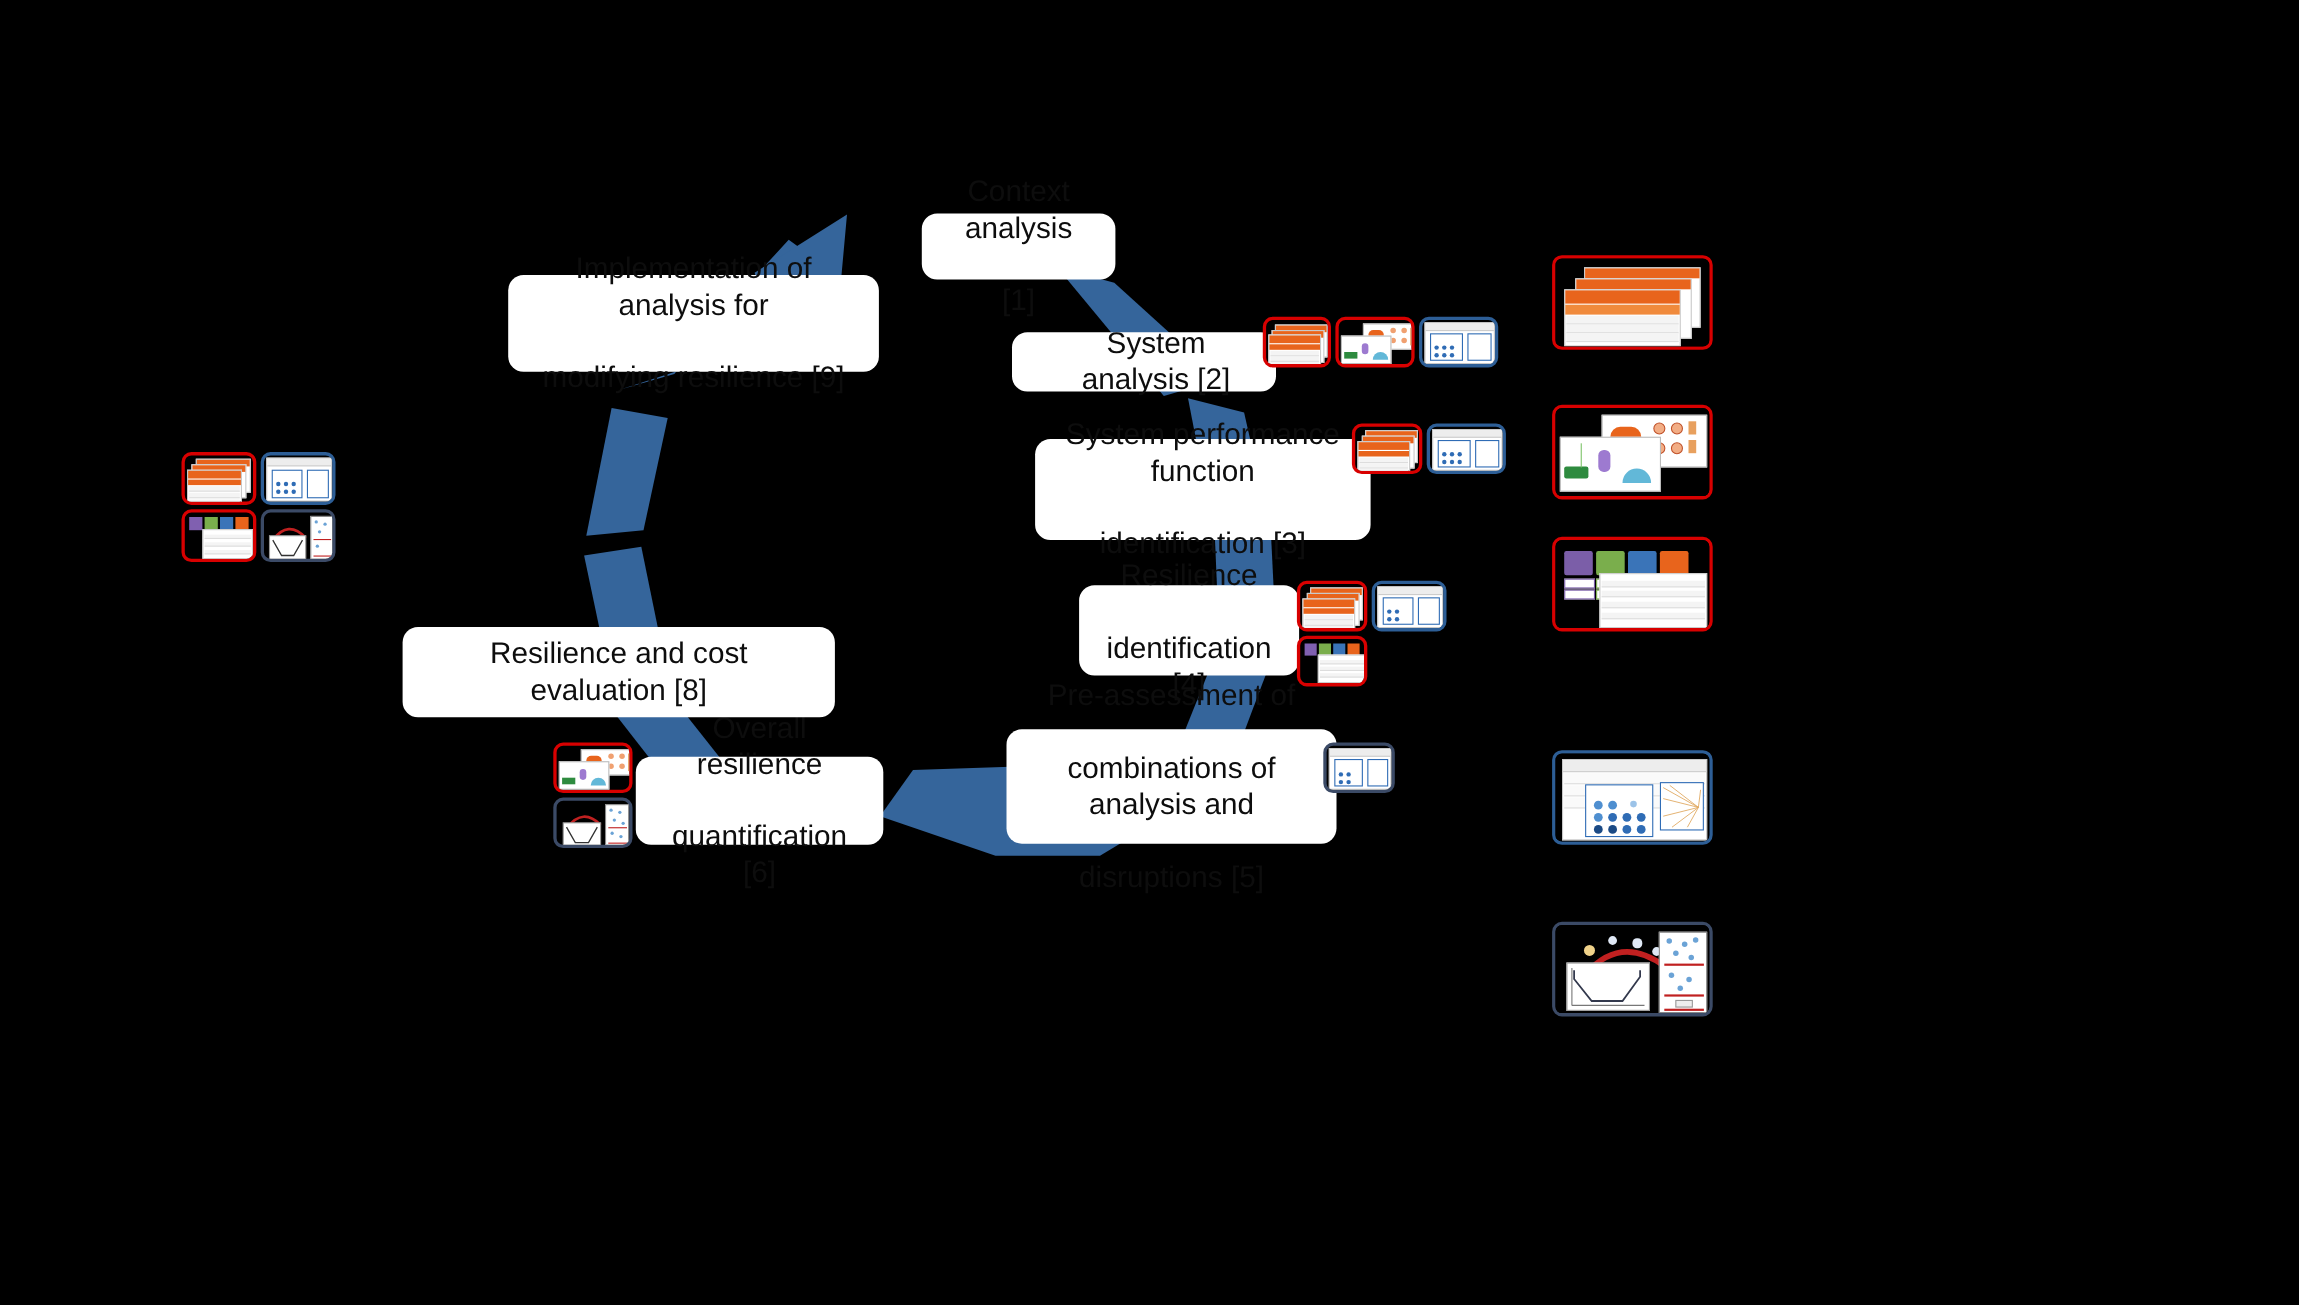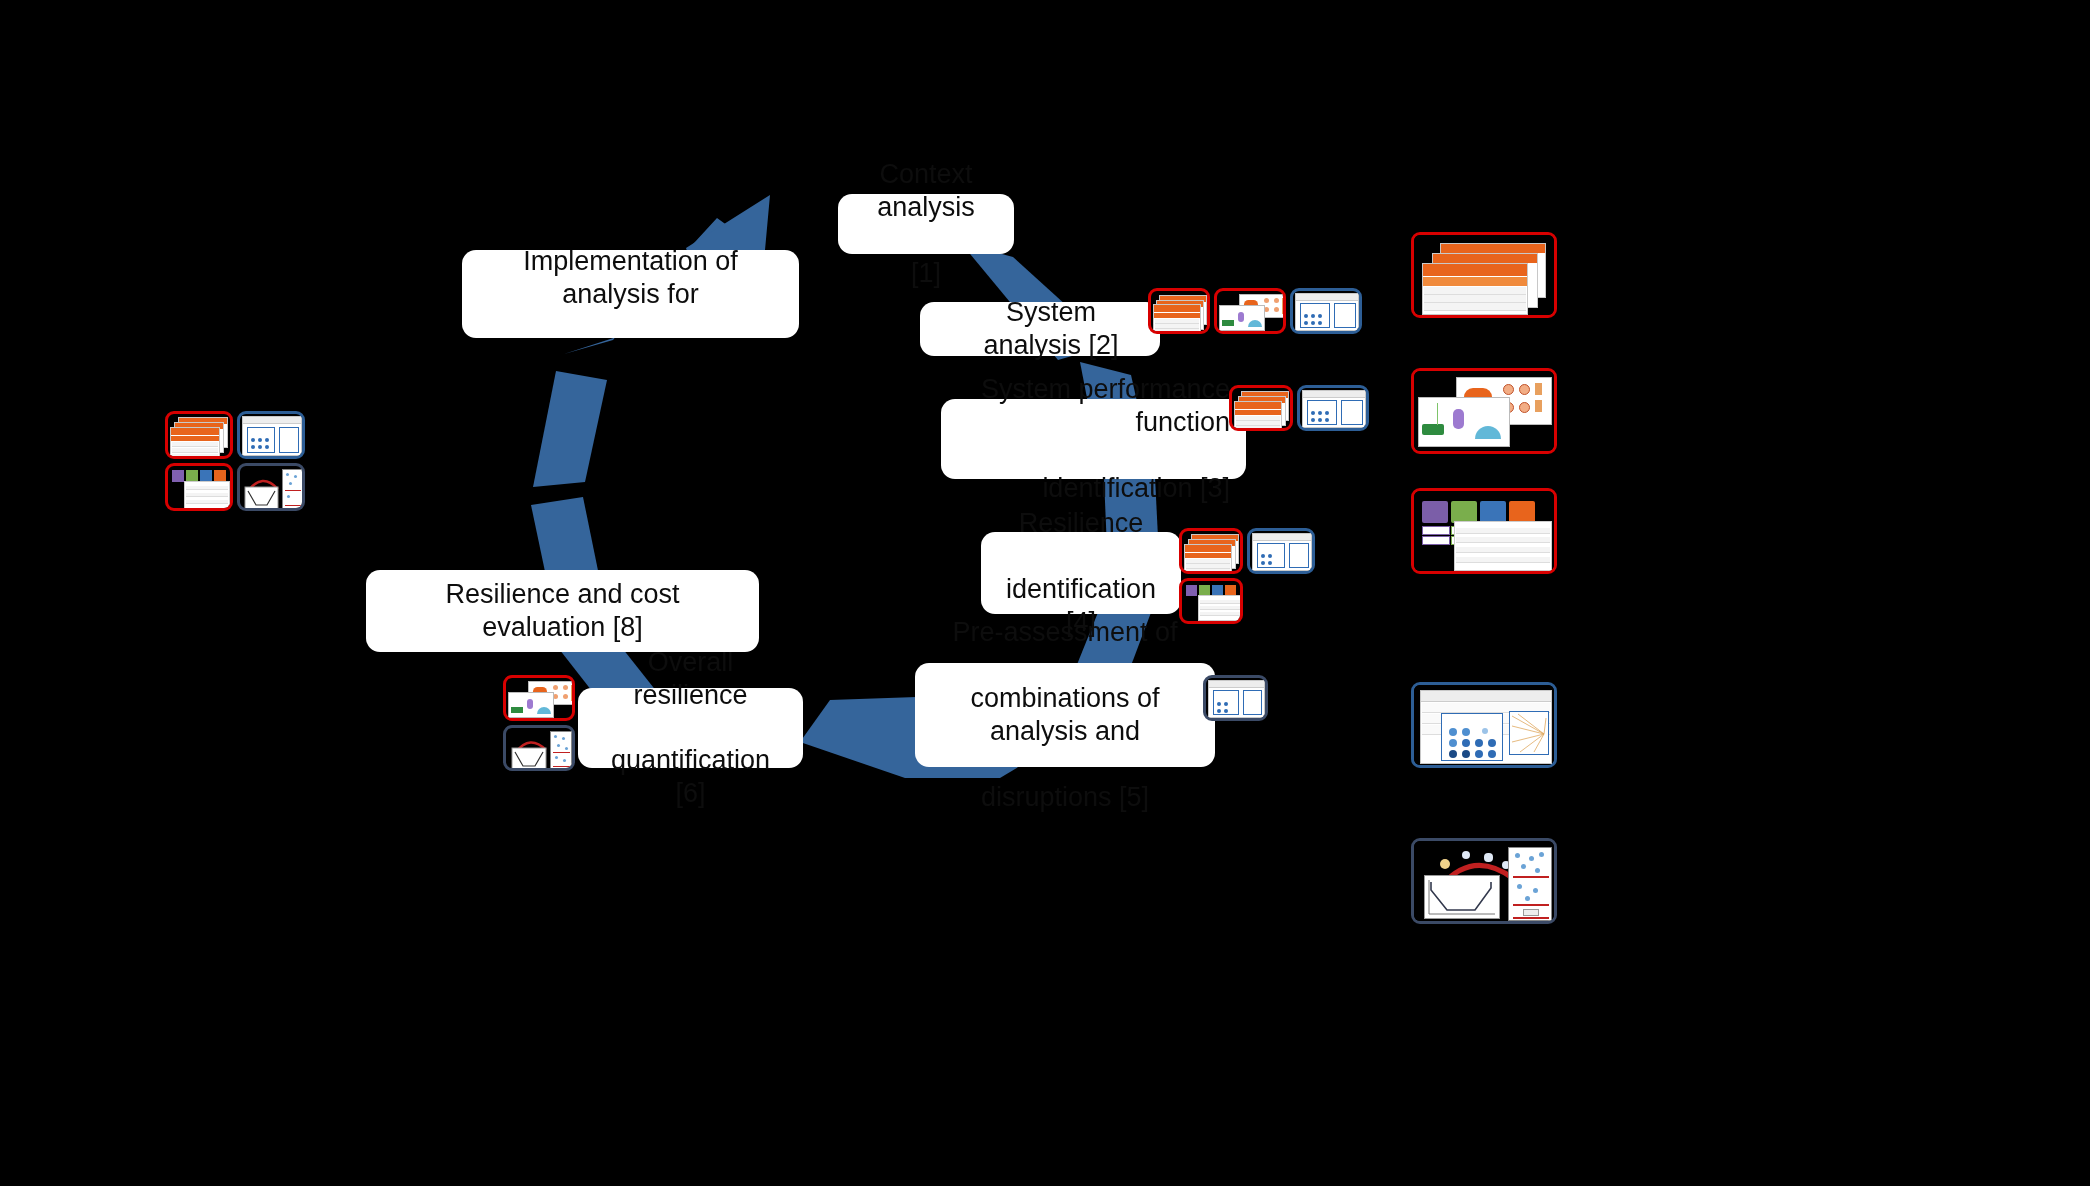--- a/index.html
+++ b/index.html
@@ -75,21 +75,21 @@
     <span><span>Context analysis</span><br>
           <span>[1]</span></span>
   </div>
 
   <div class="step" style="left:920px;top:302px;width:240px;height:54px;padding-left:38px;">
     <span>
         <span>System analysis [2]</span>
       </span>
   </div>
 
-  <div class="step" style="left:941px;top:399px;width:305px;height:80px;text-align:right;">
+  <div class="step" style="left:941px;top:399px;width:305px;height:92px;">
     <span><span>System performance function</span><br>
           <span>identification [3]</span></span>
   </div>
 
   <div class="step" style="left:981px;top:532px;width:200px;height:82px;">
     <span><span>Resilience</span><br>
           <span>identification [4]</span></span>
   </div>
 
   <div class="step" style="left:915px;top:663px;width:300px;height:104px;">
@@ -105,21 +105,21 @@
 
   <div class="step" style="left:366px;top:570px;width:393px;height:82px;">
     <span>
         <span>Resilience and cost evaluation [8]</span>
       </span>
   </div>
 
 
   <div class="step" style="left:462px;top:250px;width:337px;height:88px;">
     <span><span>Implementation of analysis for</span><br>
-          </span>
+          <span>modifying resilience [9]</span></span>
   </div>
 
   <div class="thumbs" style="left:1148px;top:288px;gap:4px;">
     <div class="tcard red" style="width:62px;height:46px;">
       <div class="tcard-inner">
         <div class="mw" style="left:8px;top:4px;width:48px;height:30px;">
             <div class="mw-bar" style="height:6px;"></div>
           </div>
         <div class="mw" style="left:5px;top:9px;width:48px;height:30px;">
             <div class="mw-bar" style="height:6px;"></div>

